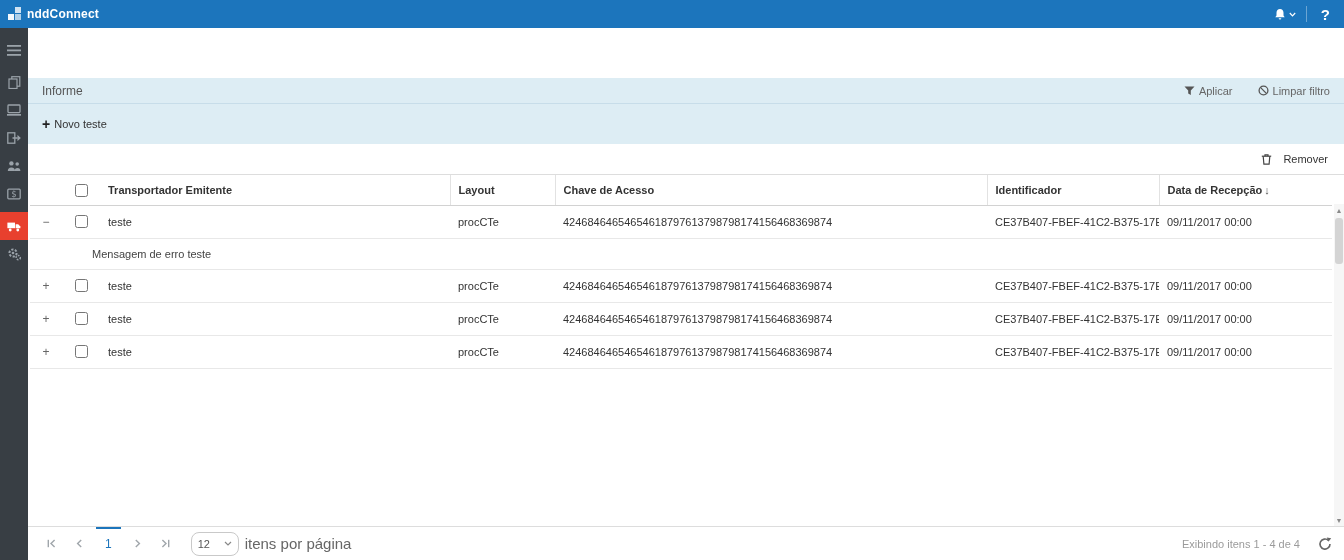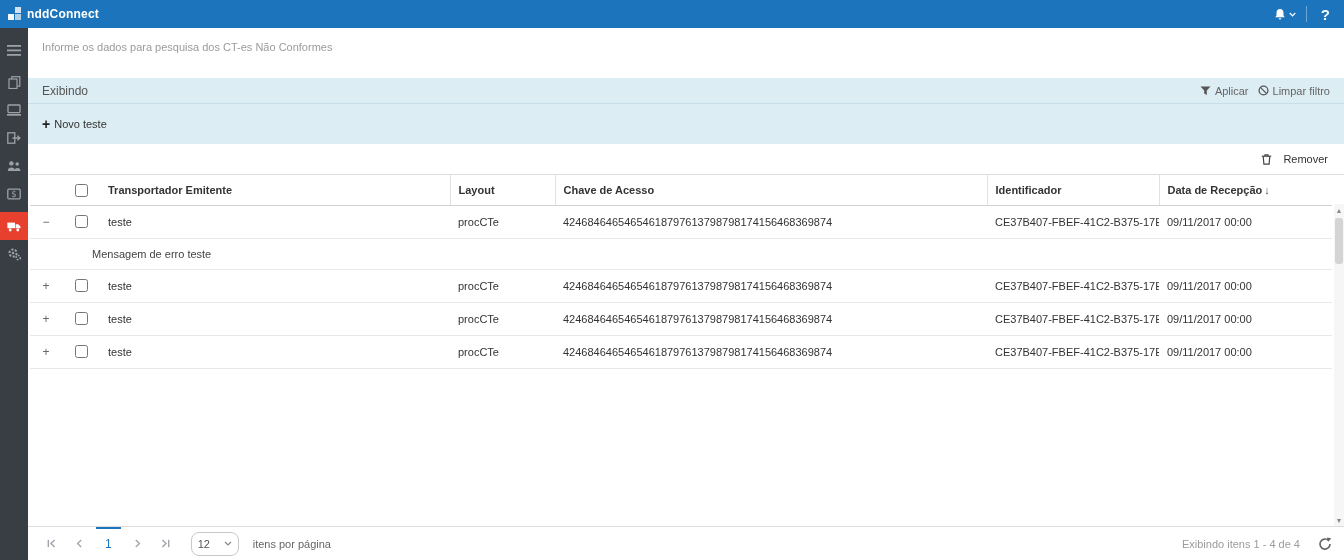--- a/index.html
+++ b/index.html
@@ -32,21 +32,21 @@
 
   .page-header { padding:9px 14px 5px; height:50px; }
   .page-title { font-size:20px; font-weight:400; color:#424242; }
   .page-subtitle { font-size:11px; color:#9b9b9b; margin-top:4px; }
 
   
   .filters-panel { background:#ddedf4; }
   .filters-header { height:26px; display:flex; align-items:center; padding:0 14px;
     border-bottom:1px solid #c7dde9; }
   .filters-title { font-size:12px; color:#555; }
-  .filters-actions { margin-left:auto; display:flex; align-items:center; gap:9px; }
+  .filters-actions { margin-left:auto; display:flex; align-items:center; gap:25px; }
   .f-action { display:flex; align-items:center; gap:4px; font-size:11px; color:#666;
     cursor:pointer; }
   .filters-body { height:40px; display:flex; align-items:center; padding:0 14px; }
   .new-group-btn { display:flex; align-items:center; gap:4px; font-size:11px;
     color:#333; cursor:pointer; }
   .plus-glyph { font-size:14px; font-weight:bold; color:#222; line-height:1; }
 
   
   .toolbar-row { height:30px; display:flex; align-items:center;
     justify-content:flex-end; padding:0 16px; }
@@ -81,21 +81,21 @@
   
   .pager { height:34px; border-top:1px solid #ddd; display:flex; align-items:center;
     padding:0 12px; gap:6px; color:#999; }
   .pg-btn { width:22px; height:22px; display:flex; align-items:center;
     justify-content:center; cursor:pointer; }
   .page-current { color:#1c75bc; font-size:12px; border-top:2px solid #1c75bc;
     padding:8px 9px 9px; cursor:pointer; align-self:flex-start; }
   .page-size { width:48px; height:24px; border:1px solid #c9c9c9; border-radius:8px;
     background:#fff; display:flex; align-items:center; justify-content:space-between;
     padding:0 6px; margin-left:8px; font-size:11px; color:#555; cursor:pointer; }
-  .per-page { font-size:11px; color:#666; margin-left:8px; }
+  .per-page { font-size:15px; color:#666; }
   .pager-status { margin-left:auto; font-size:11px; color:#9b9b9b; }
   .refresh-btn { margin-left:12px; cursor:pointer; display:flex; align-items:center; }
 
   svg { display:block; }
 </style>
 </head>
 <body>
 
 <div class="topbar">
   <div class="brand">
@@ -200,26 +200,25 @@
           <circle cx="6" cy="6" r="1.3" fill="#9aa2a9"></circle>
           <circle cx="11.3" cy="10.6" r="2.1" fill="none" stroke="#9aa2a9" stroke-width="1.6" stroke-dasharray="1.6 1.2"></circle>
         </svg>
       </span>
     </div>
   </div>
 
   <div class="main">
 
     <div class="page-header">
-      <div class="page-subtitle">Informe os dados para pesquisa dos CT-es Não Conformes</div>
     </div>
 
     <div class="filters-panel">
       <div class="filters-header">
-        <span class="filters-title">Exibindo</span>
+        <span class="filters-title">Informe</span>
         <div class="filters-actions">
           <div class="f-action">
             <span>
               <svg width="11" height="10" viewBox="0 0 11 10">
                 <path d="M0.5 0.5 H10.5 L6.8 4.6 V9 L4.2 7.6 V4.6 Z" fill="#555555"></path>
               </svg>
             </span>
             <span>Aplicar</span>
           </div>
           <div class="f-action">

